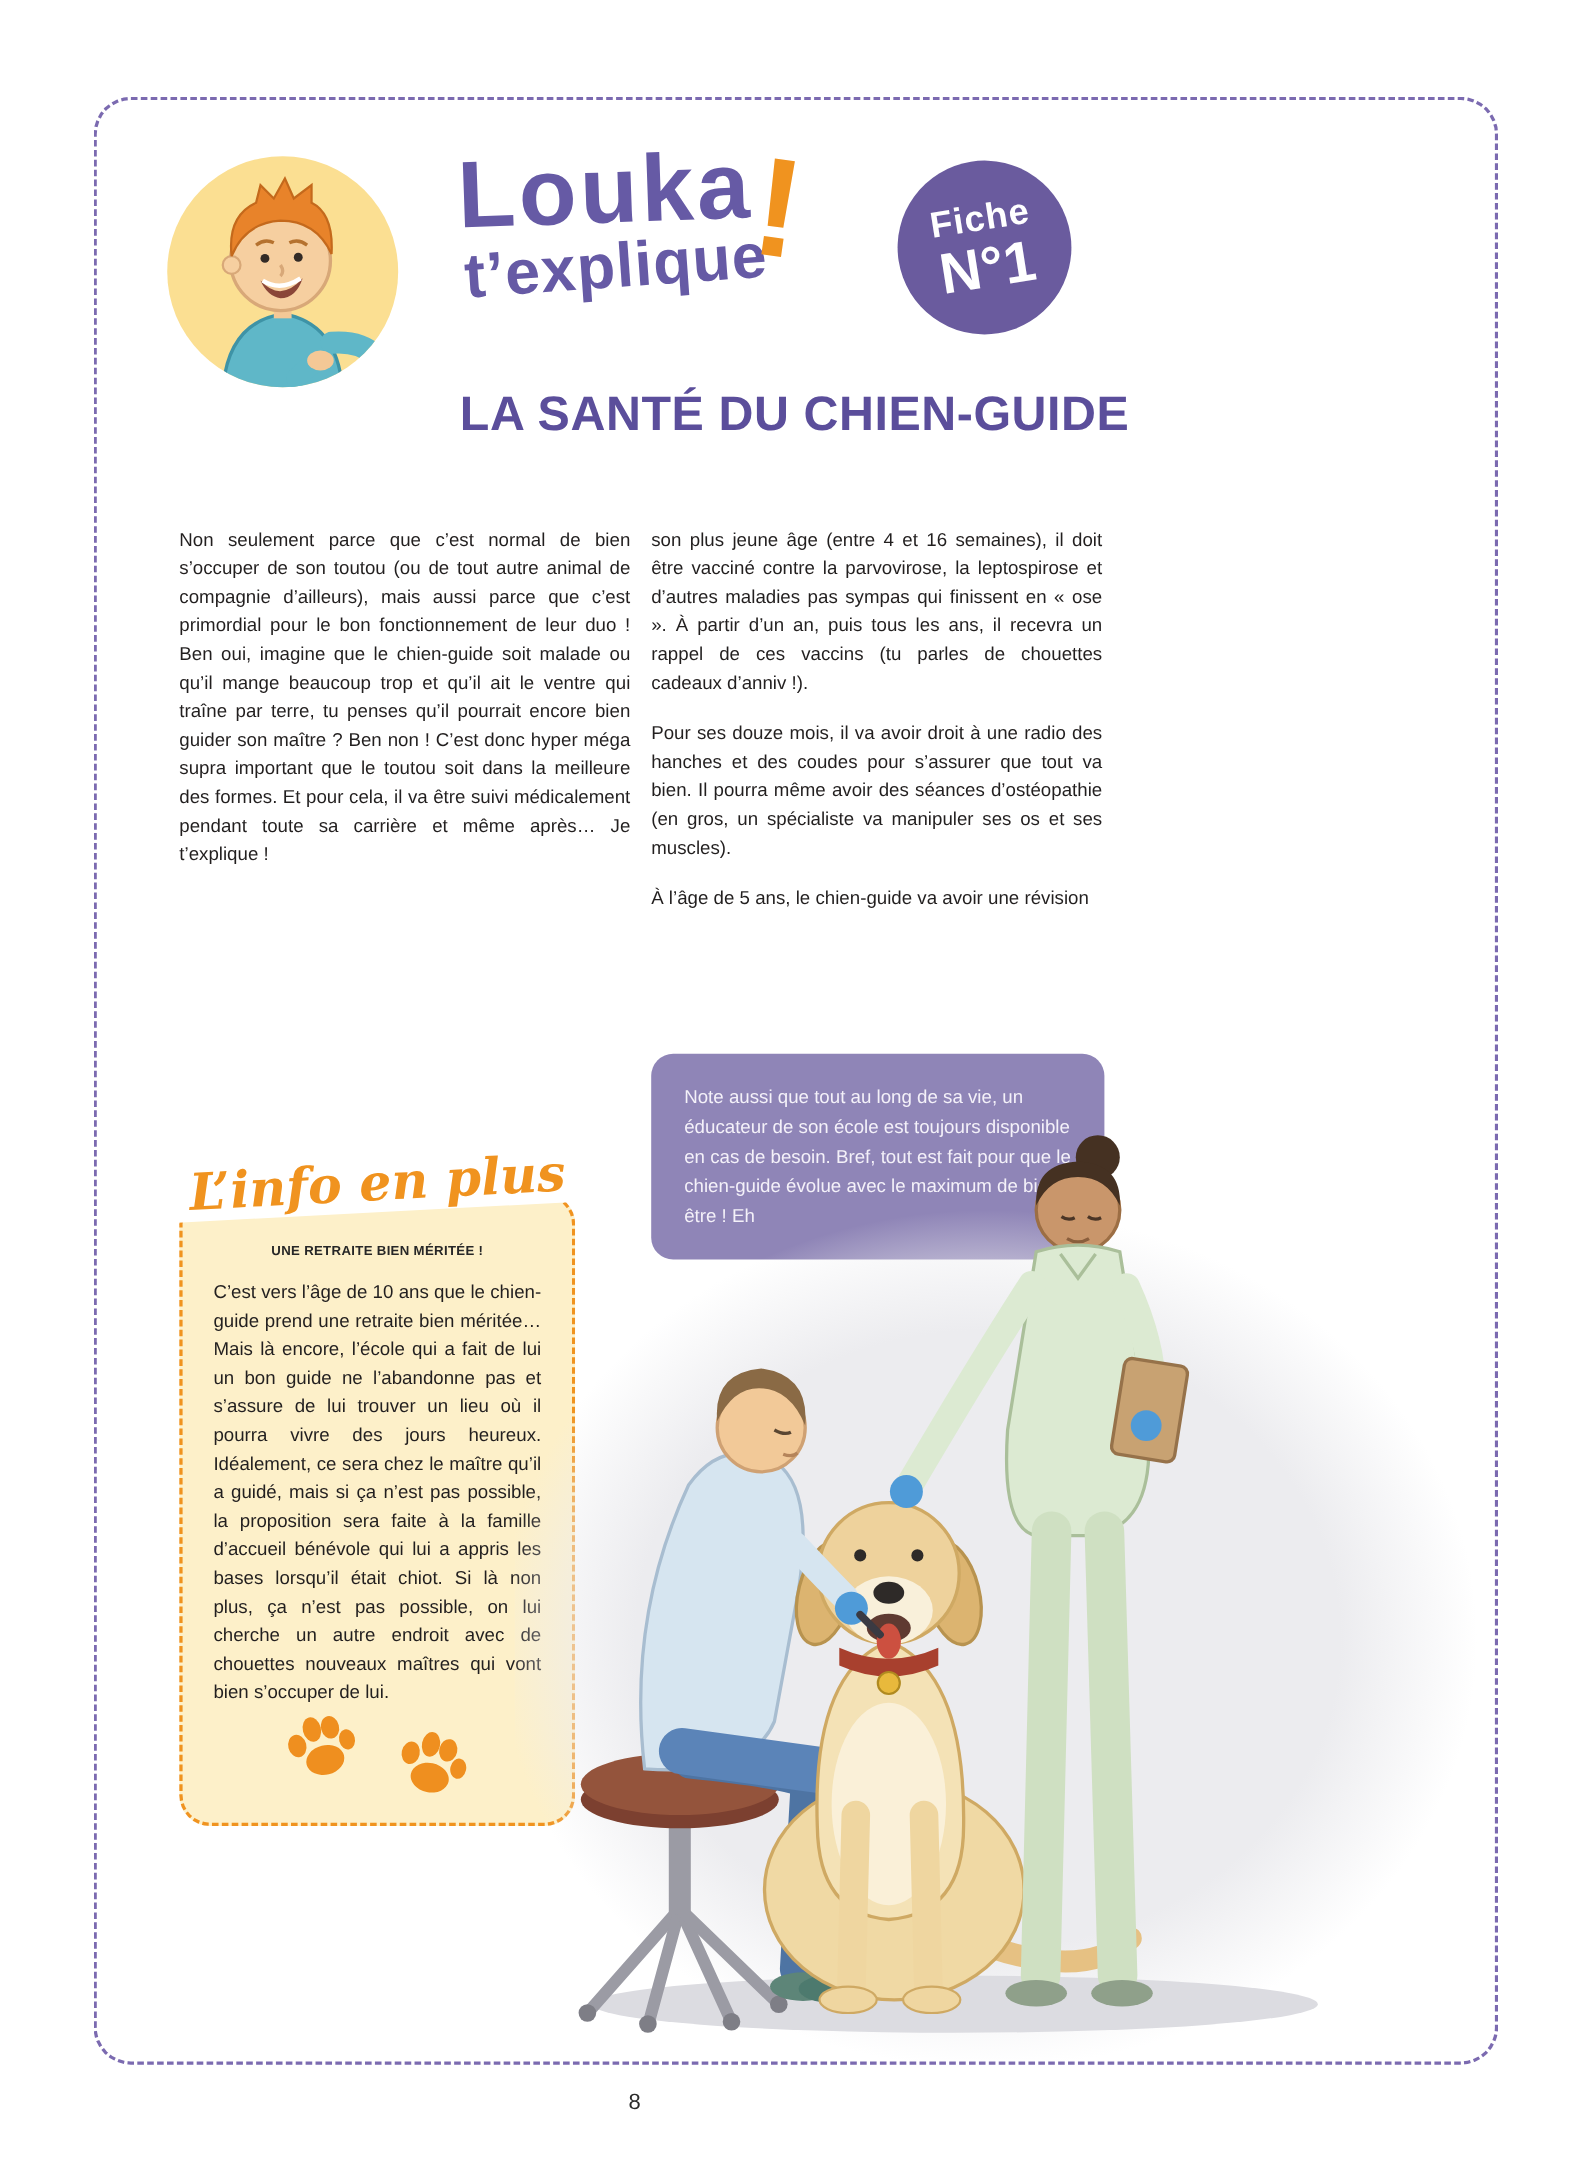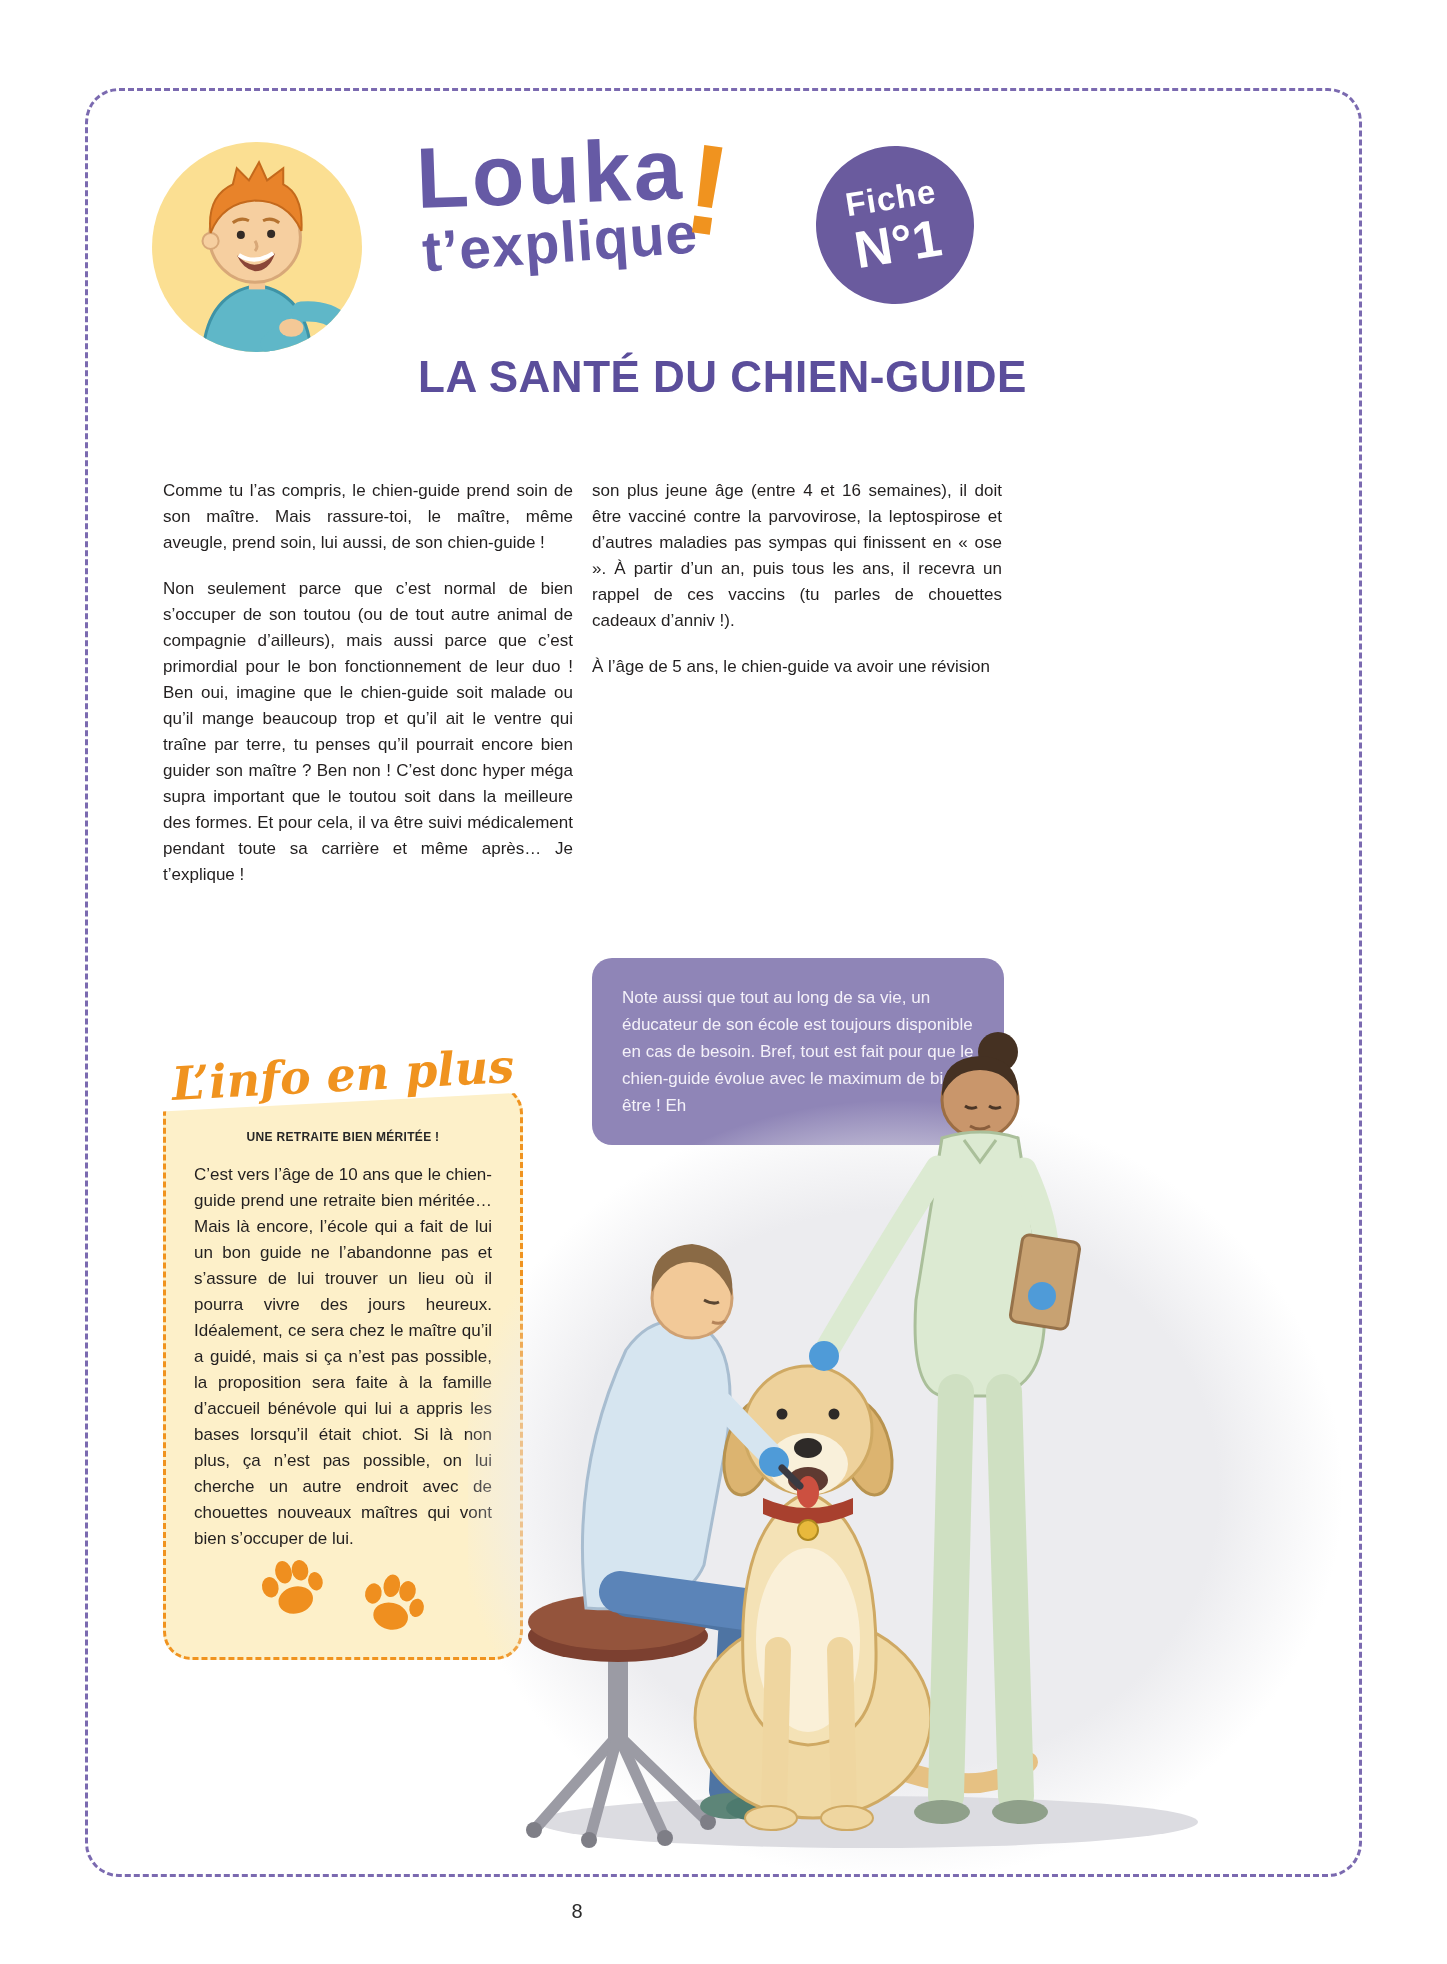--- a/index.html
+++ b/index.html
@@ -107,25 +107,25 @@
   <div class="logo-bang">!</div>
 
   <div class="badge">
     <span class="badge-l1">Fiche</span>
     <span class="badge-l2">N°1</span>
   </div>
 
   <h1 class="subtitle">LA SANTÉ DU CHIEN-GUIDE</h1>
 
   <section class="col col-left">
-    <p>Comme tu l’as compris, le chien-guide prend soin de son maître. Mais rassure-toi, le maître, même aveugle, prend soin, lui aussi, de son chien-guide !</p>
     <p>Non seulement parce que c’est normal de bien s’occuper de son toutou (ou de tout autre animal de compagnie d’ailleurs), mais aussi parce que c’est primordial pour le bon fonctionnement de leur duo ! Ben oui, imagine que le chien-guide soit malade ou qu’il mange beaucoup trop et qu’il ait le ventre qui traîne par terre, tu penses qu’il pourrait encore bien guider son maître ? Ben non ! C’est donc hyper méga supra important que le toutou soit dans la meilleure des formes. Et pour cela, il va être suivi médicalement pendant toute sa carrière et même après… Je t’explique !</p>
   </section>
   <section class="col col-right">
     <p>son plus jeune âge (entre 4 et 16 semaines), il doit être vacciné contre la parvovirose, la leptospirose et d’autres maladies pas sympas qui finissent en « ose ». À partir d’un an, puis tous les ans, il recevra un rappel de ces vaccins (tu parles de chouettes cadeaux d’anniv !).</p>
+    <p>Pour ses douze mois, il va avoir droit à une radio des hanches et des coudes pour s’assurer que tout va bien. Il pourra même avoir des séances d’ostéopathie (en gros, un spécialiste va manipuler ses os et ses muscles).</p>
     <p>À l’âge de 5 ans, le chien-guide va avoir une révision</p>
   </section>
 
   <aside class="note-box">
     <p>Note aussi que tout au long de sa vie, un éducateur de son école est toujours disponible en cas de besoin. Bref, tout est fait pour que le chien-guide évolue avec le maximum de bien-être ! Eh</p>
   </aside>
 
   <aside class="info-box">
     <div class="info-title">L’info en plus</div>
     <h2 class="info-heading">UNE RETRAITE BIEN MÉRITÉE !</h2>

